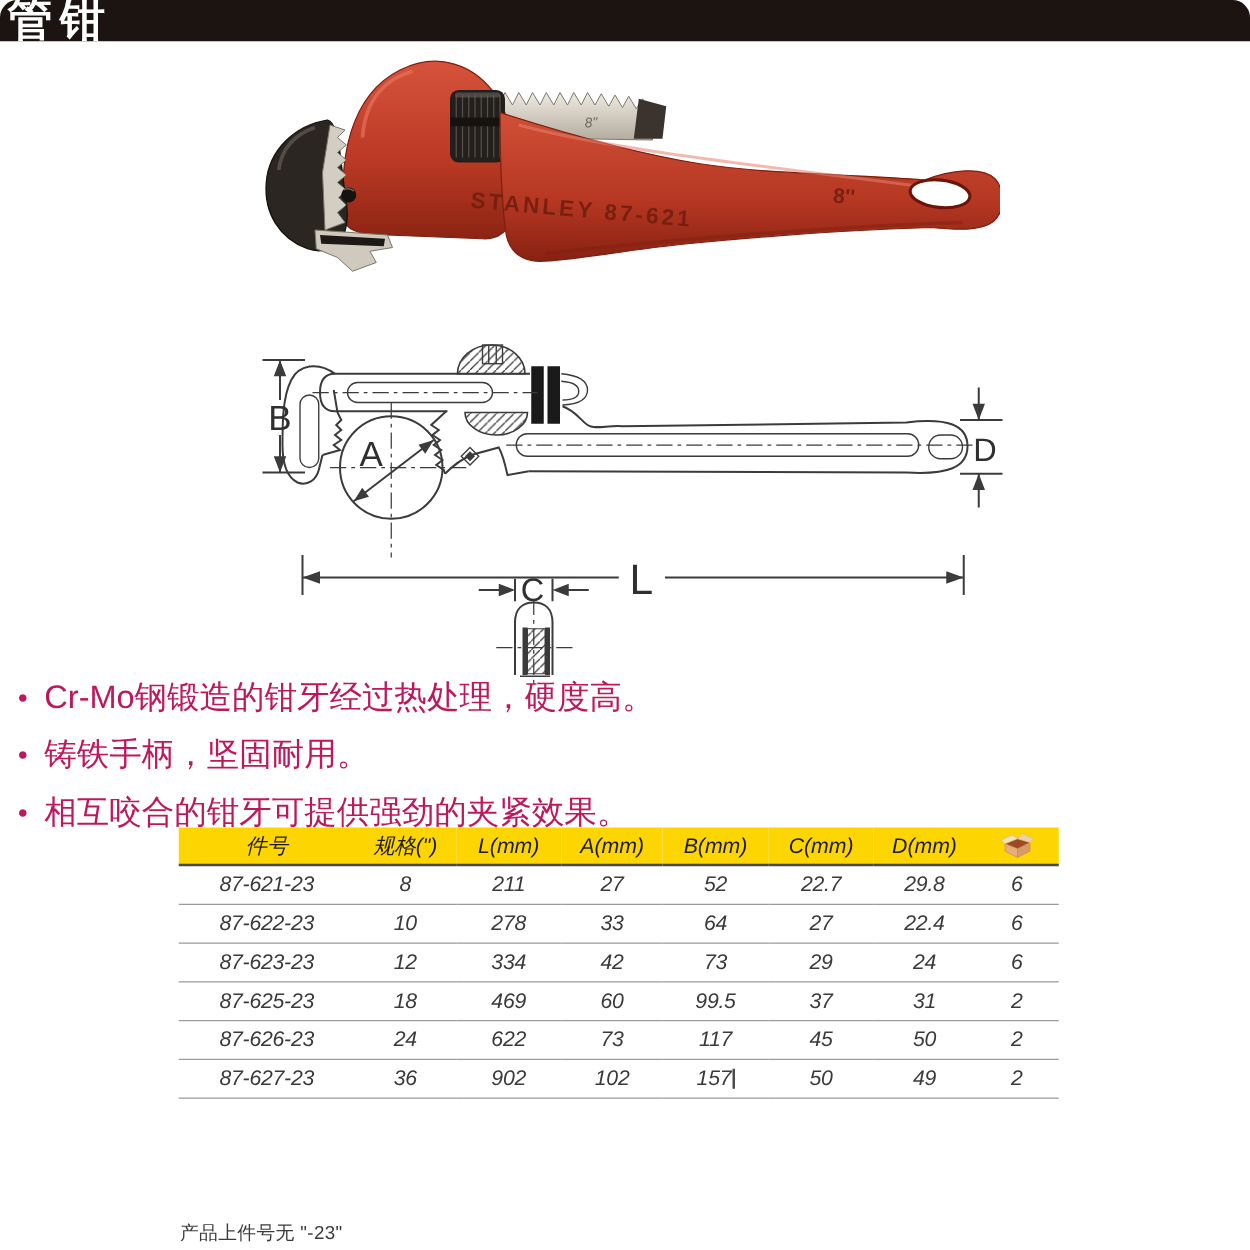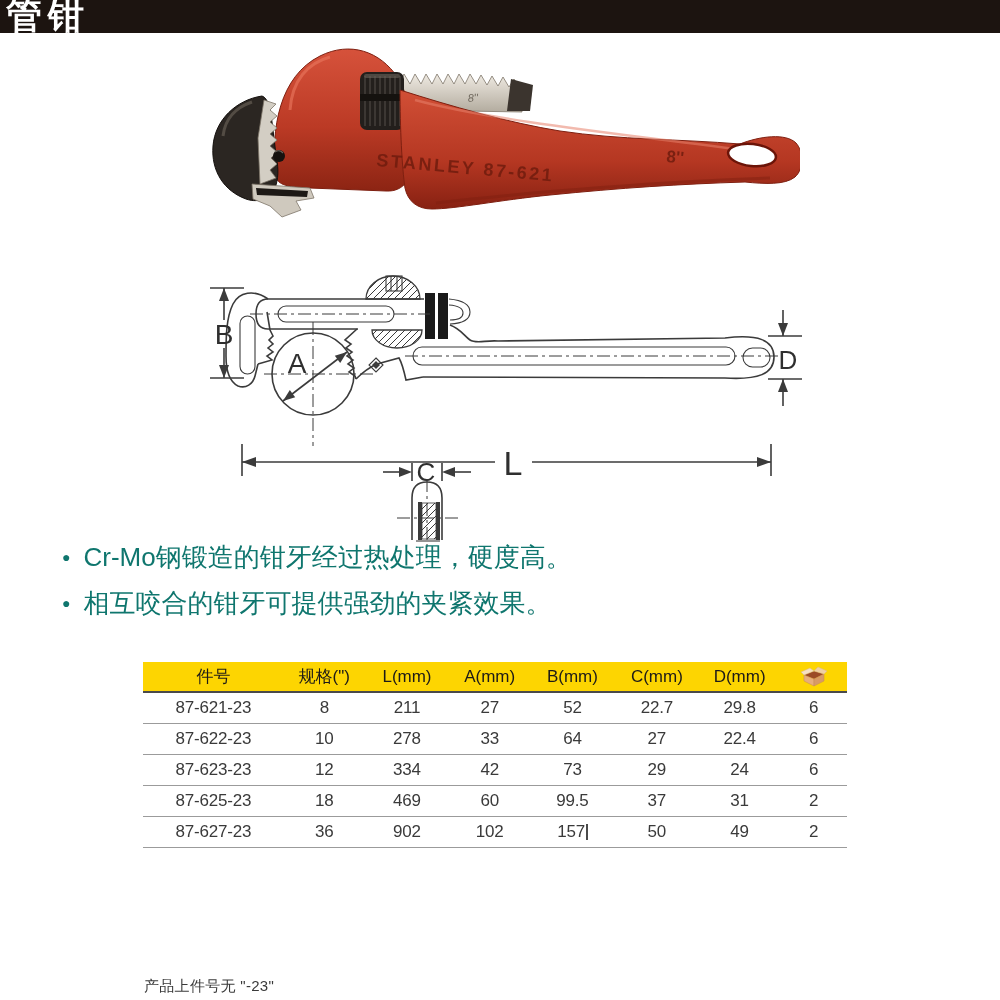--- a/index.html
+++ b/index.html
@@ -1,38 +1,38 @@
 <!DOCTYPE html>
 <html><head>
 <meta charset="utf-8">
 <style>
   * { margin:0; padding:0; box-sizing:border-box; }
   html,body { background:#ffffff; }
   .page {
     position:relative; width:1000px; height:1000px; background:#ffffff;
-    font-family:"Liberation Sans","DejaVu Sans",sans-serif; color:#2e2a27; overflow:hidden;
+    font-family:"Liberation Sans","DejaVu Sans",sans-serif; color:#2e2a27; overflow:hidden;border-radius:14px;
   }
   
   .title-bar {
     position:absolute; left:0; top:0; width:1000px; height:33px; background:#1c1410;
   }
   .title-bar h1 {
     position:absolute; left:6px; top:-2px; color:#ffffff; font-size:36px; font-weight:bold;
     letter-spacing:6px; line-height:36px; white-space:nowrap;
   }
   
   .photo-svg     { position:absolute; left:200px; top:38px;  width:600px; height:195px; }
   .diagram-svg   { position:absolute; left:180px; top:268px; width:645px; height:290px; }
   
   .features { position:absolute; left:10px; top:544px; list-style:none; }
-  .features li { height:26px; line-height:26px; margin-bottom:20px; font-size:26px; color:#0f766e; white-space:nowrap;margin-left:48px; }
+  .features li { height:26px; line-height:26px; margin-bottom:20px; font-size:26px; color:#be185d; white-space:nowrap; }
   .features .dot { font-size:14px; vertical-align:4px; margin:0 13px 0 4px; }
   
   .table-wrap { position:absolute; left:143px; top:662px; width:704px; }
-  table { width:704px; border-collapse:collapse; table-layout:fixed; }
+  table { width:704px; border-collapse:collapse; table-layout:fixed;font-style:italic; }
   thead th {
     background:#fdd501; height:30px; font-size:17px; font-weight:normal; color:#1c1a18;
     text-align:center; border-bottom:2px solid #4a4a4a; padding:0;
   }
   tbody td {
     height:31px; font-size:17px; color:#3a3a3a; text-align:center;
     border-bottom:1px solid #9b9b9b; padding:0; letter-spacing:-0.2px;
   }
   .pack-icon-svg { display:inline-block; vertical-align:middle; }
   .text-cursor {
@@ -220,20 +220,23 @@
       <rect x="242" y="235" width="14" height="36" fill="url(#hx)" stroke="#3b3b3b" stroke-width="0.8"></rect>
       <line class="lnthin" x1="236" y1="273" x2="260" y2="273"></line>
       <line class="cl" x1="217" y1="250" x2="279" y2="250"></line>
       <line class="cl" x1="247" y1="211" x2="247" y2="283"></line>
     </g>
   </svg>
 
   <ul class="features">
     <li>
       <span class="dot">●</span><span>Cr-Mo钢锻造的钳牙经过热处理，硬度高。</span>
+    </li>
+    <li>
+      <span class="dot">●</span><span>铸铁手柄，坚固耐用。</span>
     </li>
     <li>
       <span class="dot">●</span><span>相互咬合的钳牙可提供强劲的夹紧效果。</span>
     </li>
   </ul>
 
   <div class="table-wrap">
     <table>
       <colgroup>
         <col style="width:20%">
@@ -300,20 +303,30 @@
             <td>87-625-23</td>
             <td>18</td>
             <td>469</td>
             <td>60</td>
             <td>99.5</td>
             <td>37</td>
             <td>31</td>
             <td>2</td>
           </tr>
           <tr>
+            <td>87-626-23</td>
+            <td>24</td>
+            <td>622</td>
+            <td>73</td>
+            <td>117</td>
+            <td>45</td>
+            <td>50</td>
+            <td>2</td>
+          </tr>
+          <tr>
             <td>87-627-23</td>
             <td>36</td>
             <td>902</td>
             <td>102</td>
             <td>157<span class="text-cursor"></span></td>
             <td>50</td>
             <td>49</td>
             <td>2</td>
           </tr>
         </tbody>

